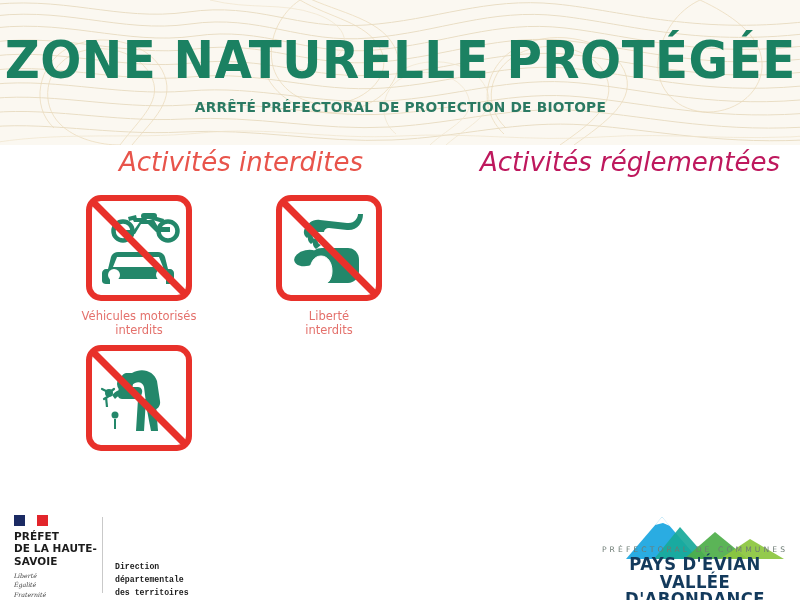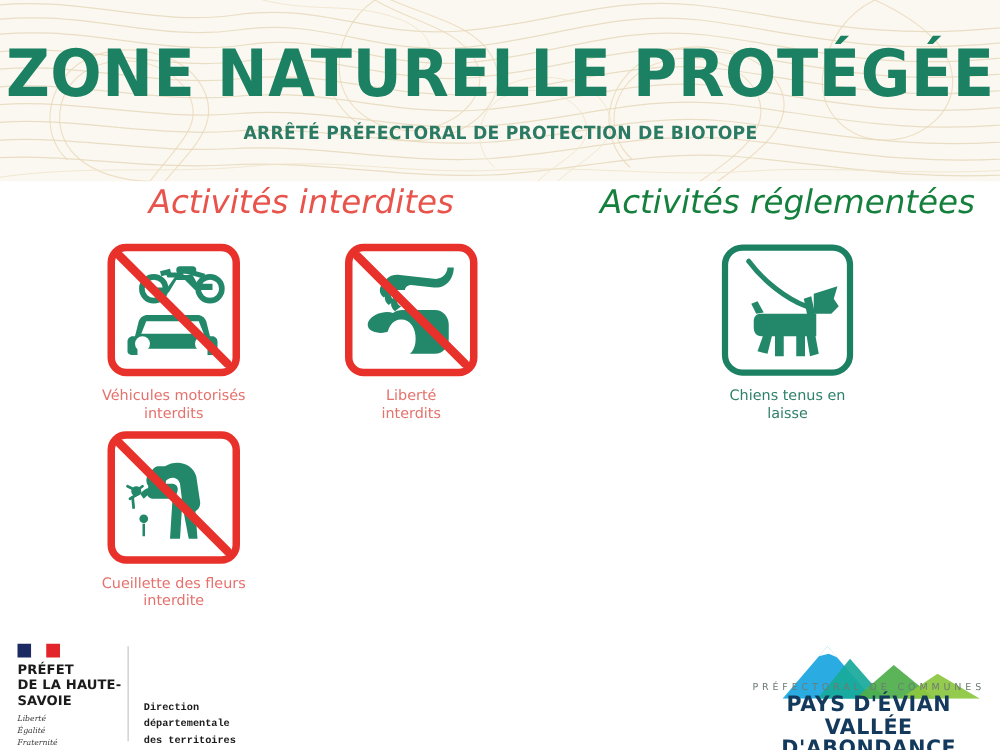--- a/index.html
+++ b/index.html
@@ -84,21 +84,21 @@
   .col-title {
     font-family: "DejaVu Sans", sans-serif;
     font-style: italic;
     font-size: 26px;
     font-weight: 400;
     text-align: center;
     line-height: 1;
     white-space: nowrap;
   }
   .col-title.red   { color: #e8544b; }
-  .col-title.green { color: #15803d; font-style: italic; }
+  .col-title.green { color: #be185d; font-style: italic; }
 
   .grid-forbidden {
     margin-top: 18px;
     display: grid;
     grid-template-columns: 190px 190px;
     grid-template-rows: 150px 150px;
     justify-content: start;
     padding-left: 22px;
   }
   .grid-regulated {
@@ -350,59 +350,31 @@
 
                   <circle cx="25" cy="50" r="4"></circle>
                   <path d="M22,54 L23,64" stroke="#23876a" stroke-width="2.2" fill="none"></path>
                   <path d="M18,46 L24,49 M20,56 L25,53 M30,46 L26,49" stroke="#23876a" stroke-width="2.2" fill="none" stroke-linecap="round"></path>
                   <circle cx="31" cy="72" r="3.5"></circle>
                   <path d="M31,76 L31,86" stroke="#23876a" stroke-width="2" fill="none"></path>
                 </g>
                 <line x1="12" y1="12" x2="98" y2="98" stroke="#e8312a" stroke-width="7" stroke-linecap="round"></line>
               </svg>
             </div>
-            <div class="picto-caption red">Cueillette des fleurs
-interdite</div>
           </div>
 
 
         </div>
       </div>
 
       <div class="col-regulated">
         <div class="col-title green">Activités réglementées</div>
 
         <div class="grid-regulated">
 
-          <div class="picto-cell">
-            <div class="picto-box">
-              <svg width="110" height="110" viewBox="0 0 110 110">
-                <rect x="5" y="5" width="100" height="100" rx="14" ry="14" fill="#fff" stroke="#1b8162" stroke-width="5"></rect>
-                <g fill="#23876a">
-
-                  <path d="M24,16 C36,32 54,46 70,52" fill="none" stroke="#23876a" stroke-width="4" stroke-linecap="round"></path>
-
-                  <path d="M68,46 L74,44 L77,58 L71,60 Z"></path>
-
-                  <path d="M76,42 L95,36 L92,46 L96,52 L90,58 L76,58 Z"></path>
-
-                  <path d="M34,58 L78,58 L78,76 L34,76 C30,76 28,73 28,69 L28,64 C28,60 30,58 34,58 Z"></path>
-
-                  <path d="M30,58 L26,50 L31,48 L36,57 Z"></path>
-
-                  <path d="M36,74 L43,74 L39,90 L31,88 Z"></path>
-                  <path d="M45,74 L52,74 L52,92 L45,92 Z"></path>
-                  <path d="M62,74 L69,74 L69,92 L62,92 Z"></path>
-                  <path d="M70,74 L77,74 L80,90 L73,92 Z"></path>
-                </g>
-              </svg>
-            </div>
-            <div class="picto-caption green">Chiens tenus en
-laisse</div>
-          </div>
 
 
         </div>
       </div>
 
     </div>
   </div>
 
   <div class="footer">
 

